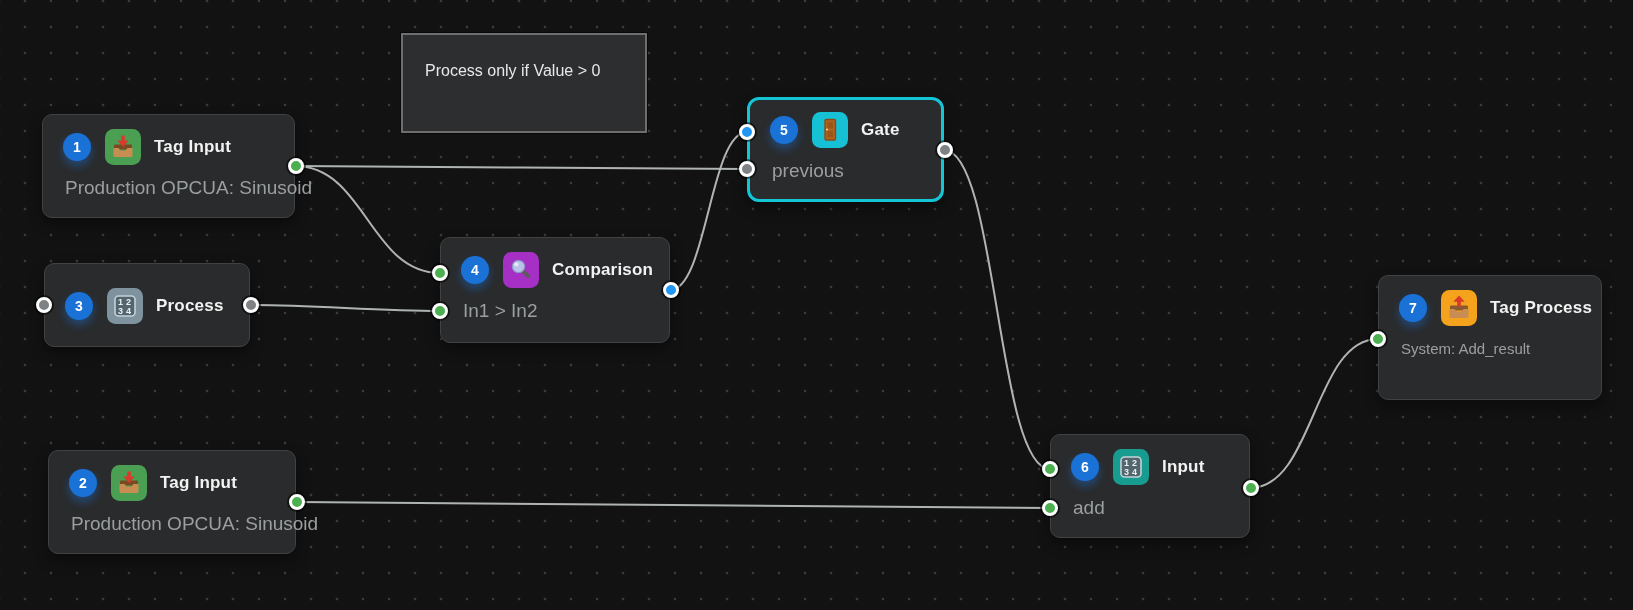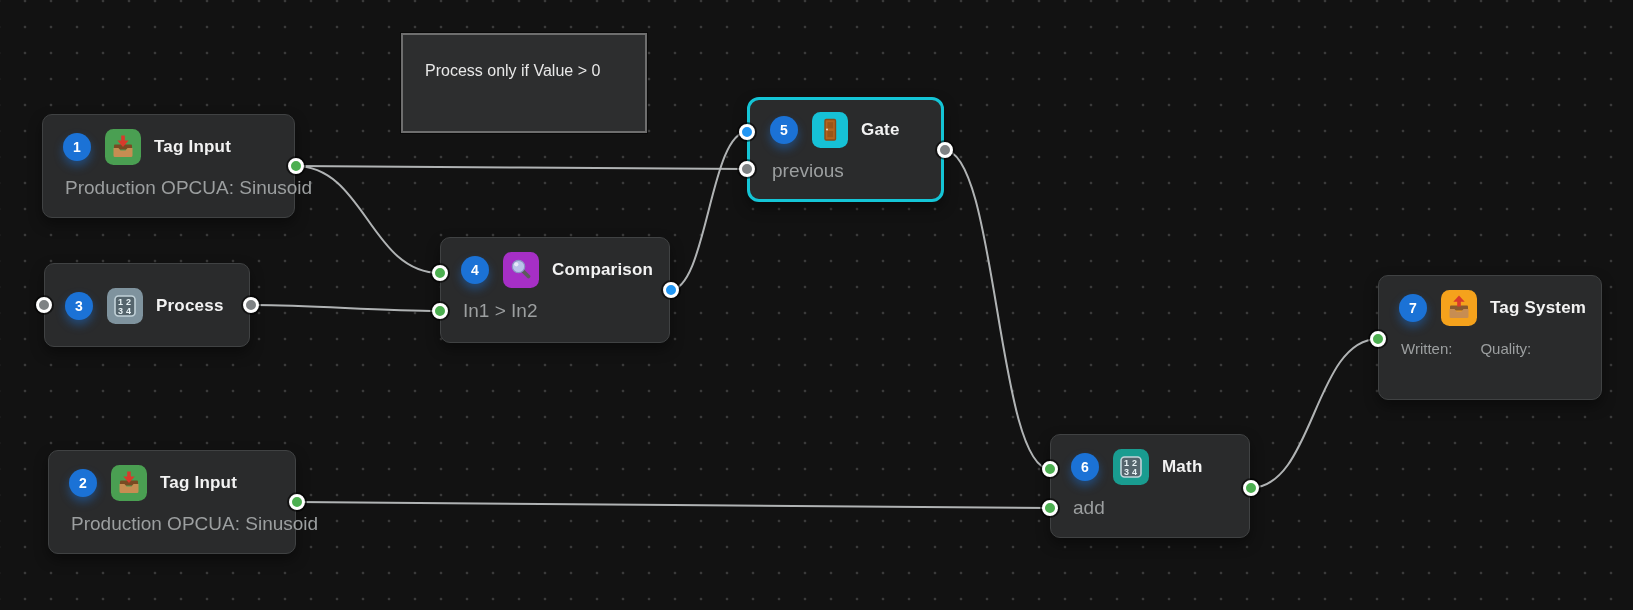--- a/index.html
+++ b/index.html
@@ -176,43 +176,41 @@
       <div class="icon">
         <svg width="36" height="36" viewBox="0 0 36 36">
           <rect width="36" height="36" rx="8.5" fill="var(--icon_teal,#199c90)"></rect>
           <rect x="8" y="8" width="20" height="20" rx="3.5" fill="#55656d" stroke="#c2d2d9" stroke-width="1.6"></rect>
           <text x="13.6" y="16.8" font-size="9" font-weight="bold" fill="#e8f2f5" text-anchor="middle" font-family="Liberation Sans, sans-serif">1</text>
           <text x="21.6" y="16.8" font-size="9" font-weight="bold" fill="#e8f2f5" text-anchor="middle" font-family="Liberation Sans, sans-serif">2</text>
           <text x="13.6" y="25.8" font-size="9" font-weight="bold" fill="#e8f2f5" text-anchor="middle" font-family="Liberation Sans, sans-serif">3</text>
           <text x="21.6" y="25.8" font-size="9" font-weight="bold" fill="#e8f2f5" text-anchor="middle" font-family="Liberation Sans, sans-serif">4</text>
         </svg>
       </div>
-      <div class="title">Math</div>
+      <div class="title">Input</div>
     </div>
     <div class="subtitle">add</div>
     <div class="port in p-green" style="top:26px"></div>
     <div class="port in p-green" style="top:65px"></div>
     <div class="port out p-green" style="top:45px"></div>
   </div>
 
   <div class="node" style="left:1378px;top:275px;width:224px;height:125px;">
     <div class="node-head">
       <div class="badge">7</div>
       <div class="icon">
         <svg width="36" height="36" viewBox="0 0 36 36">
           <rect width="36" height="36" rx="8.5" fill="var(--icon_orange,#f5a21c)"></rect>
           <rect x="9" y="15.5" width="18" height="5" rx="1" fill="#8a5a2e"></rect>
           <path d="M18 5.5 l5.7 6.2 h-11.4 Z" fill="#d93a2b"></path>
           <rect x="16.2" y="11" width="3.6" height="5.5" fill="#d93a2b"></rect>
           <path d="M8.5 19 h5 l2 2.5 h5 l2 -2.5 h5 v7.5 a1.5 1.5 0 0 1 -1.5 1.5 h-16 a1.5 1.5 0 0 1 -1.5 -1.5 Z" fill="#c78d52"></path>
         </svg>
       </div>
-      <div class="title">Tag System</div>
+      <div class="title">Tag Process</div>
     </div>
     <div class="sub-lines">
-      <div>
-        <span>Written:</span><span class="sub-gap">Quality:</span>
-      </div>
+      <div>System: Add_result</div>
     </div>
     <div class="port in p-green" style="top:55px"></div>
   </div>
 
 </div>
 
 </body></html>

